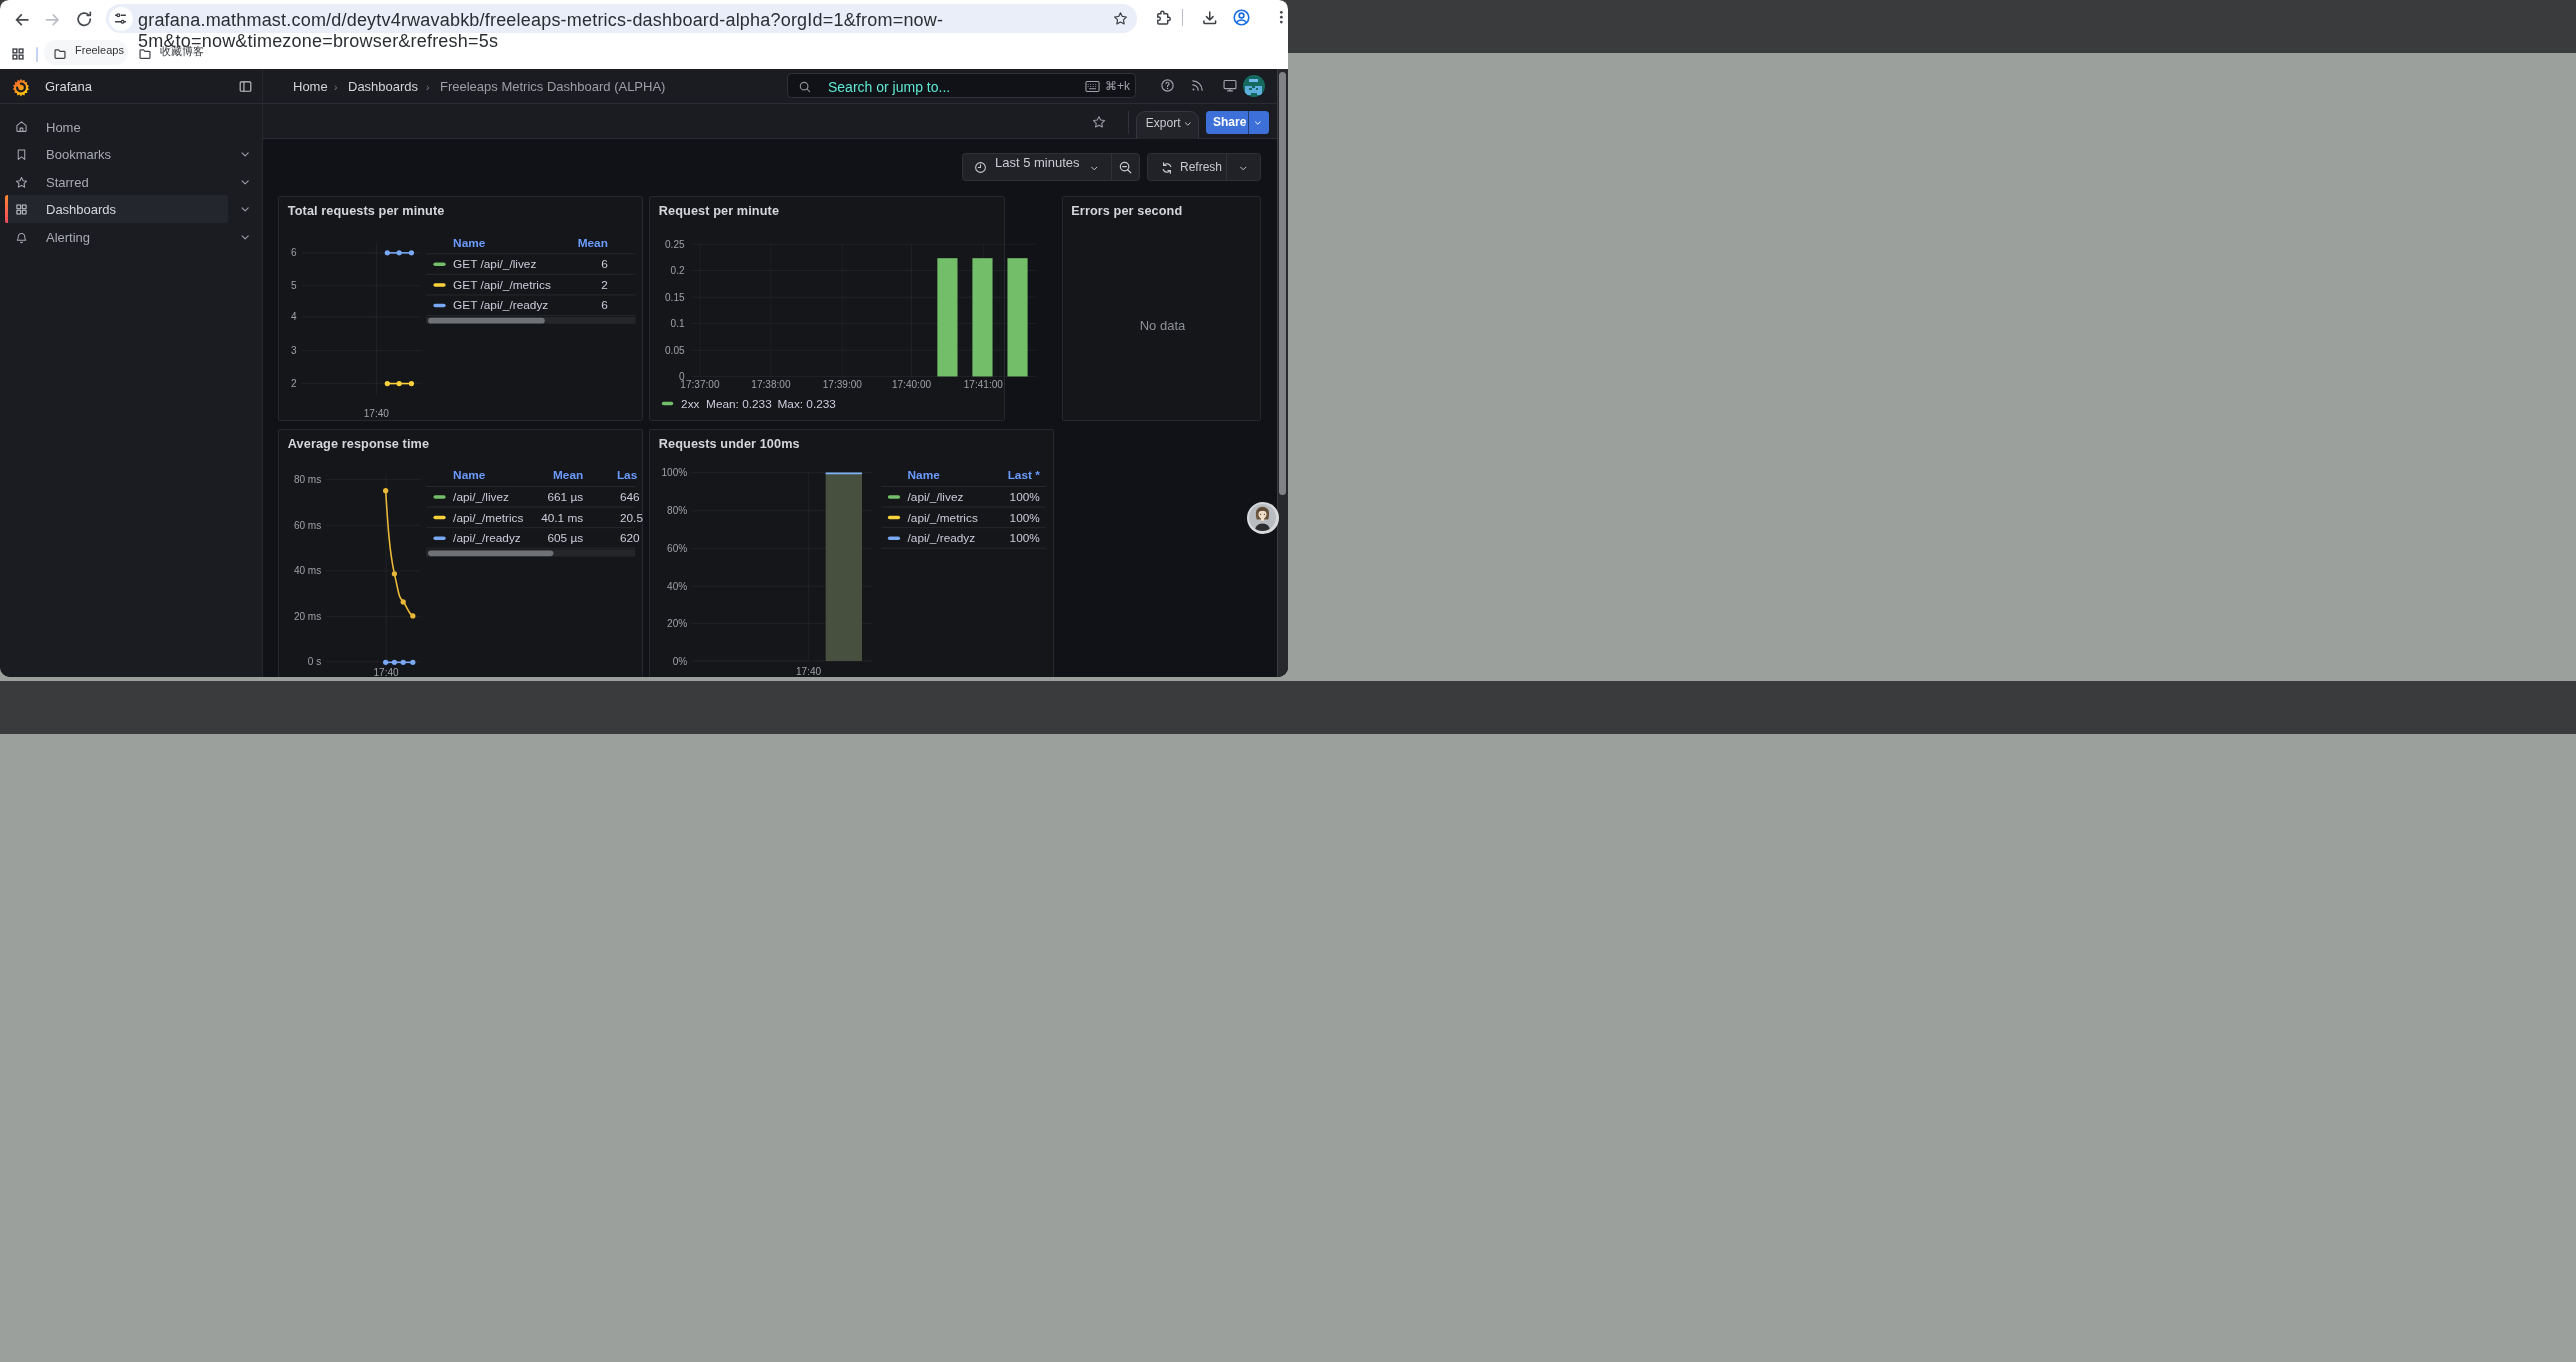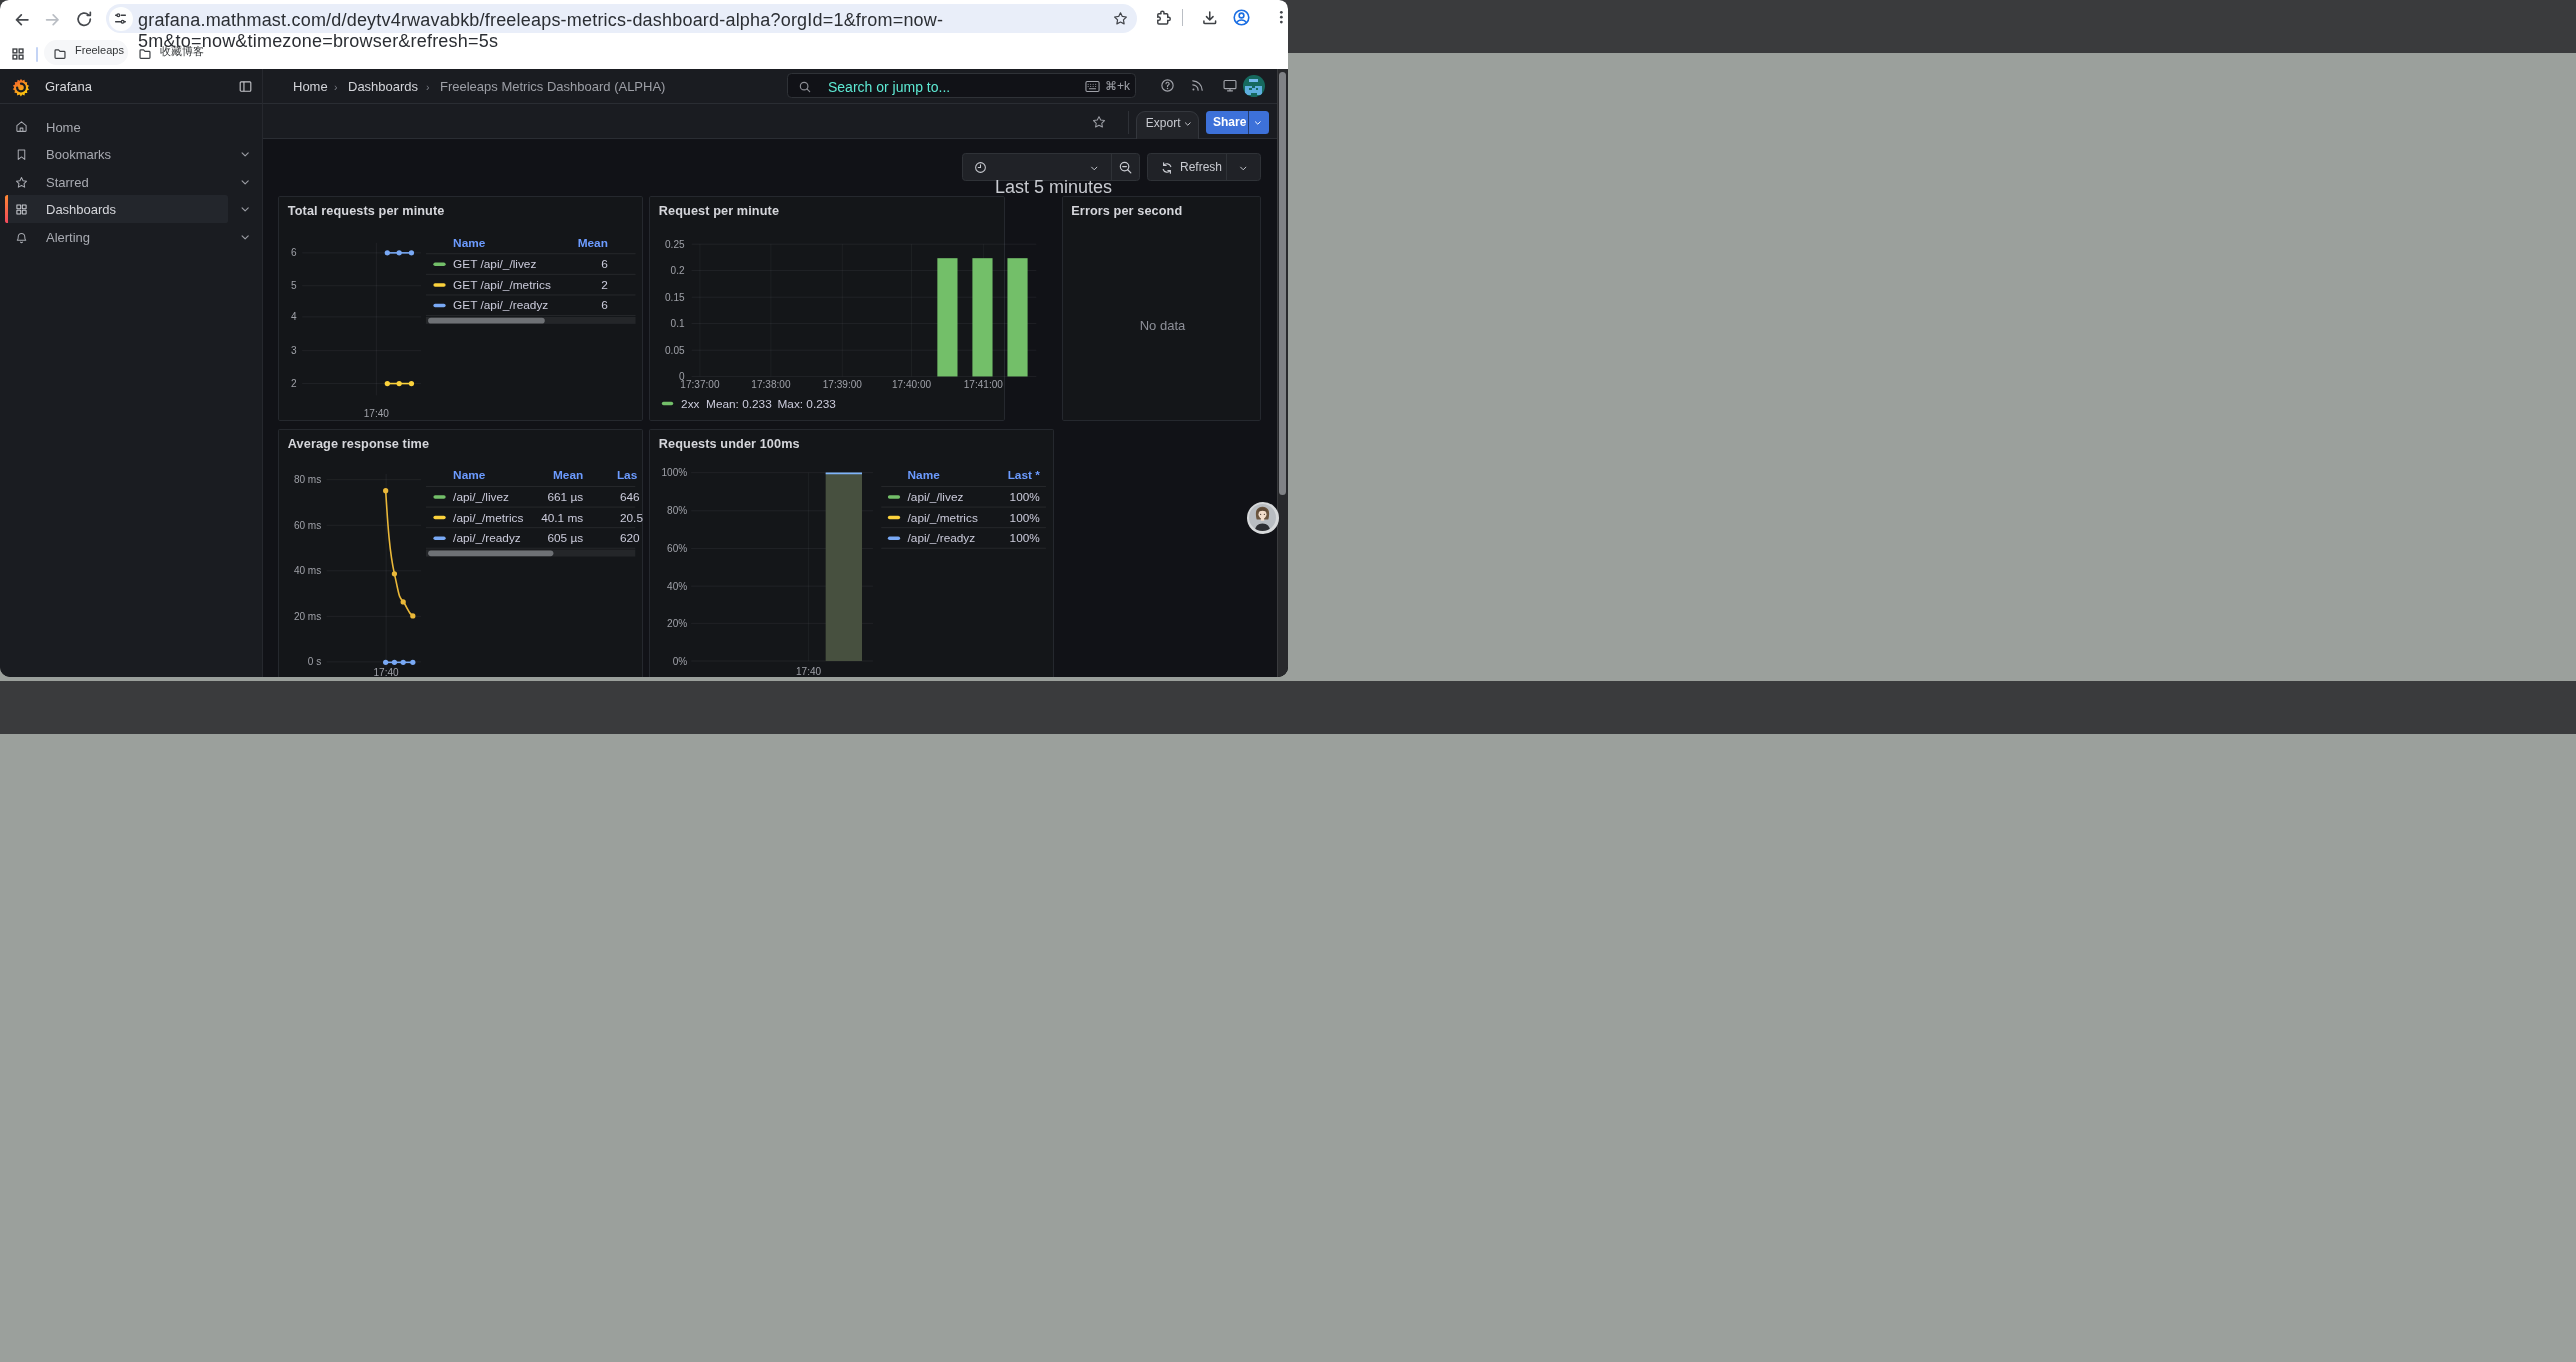--- a/index.html
+++ b/index.html
@@ -239,21 +239,21 @@
       </svg>
   </div>
 
   <div id="content"></div>
 
   <div class="btn32" style="left:962px;top:153px;width:178px;">
     <svg class="abs" style="left:11.4px;top:7px" width="13" height="13" viewBox="0 0 24 24" fill="none" stroke="#c9cbd1" stroke-width="1.9" stroke-linecap="round">
       <circle cx="12" cy="12" r="9"></circle>
         <path d="M12 7V12H7.8"></path>
     </svg>
-    <div class="abs" style="left:32px;top:23px;font-size:18px;">Last 5 minutes</div>
+    <div class="abs" style="left:32px;top:1px;font-size:13px;">Last 5 minutes</div>
     <svg class="abs" style="left:126px;top:9.2px" width="10.5" height="10.5" viewBox="0 0 24 24" fill="none" stroke="#c9cbd1" stroke-width="2.2" stroke-linecap="round" stroke-linejoin="round">
         <path d="M6 9.5 12 15.5 18 9.5"></path>
       </svg>
     <div class="abs" style="left:148px;top:0;width:0.9px;height:26px;background:#2f3237"></div>
     <svg class="abs" style="left:155px;top:6.1px" width="15" height="15" viewBox="0 0 24 24" fill="none" stroke="#c9cbd1" stroke-width="1.9" stroke-linecap="round">
       <circle cx="10.5" cy="10.5" r="6.8"></circle>
         <path d="M15.6 15.6 20.5 20.5"></path>
         <path d="M7.5 10.5h6"></path>
     </svg>
   </div>

